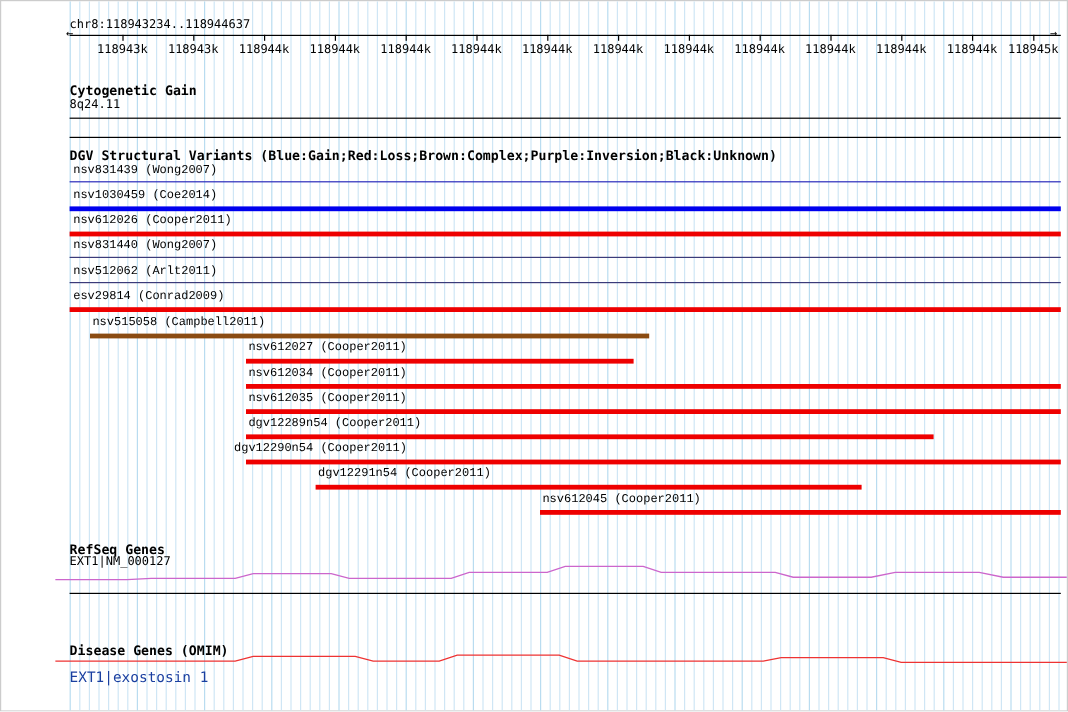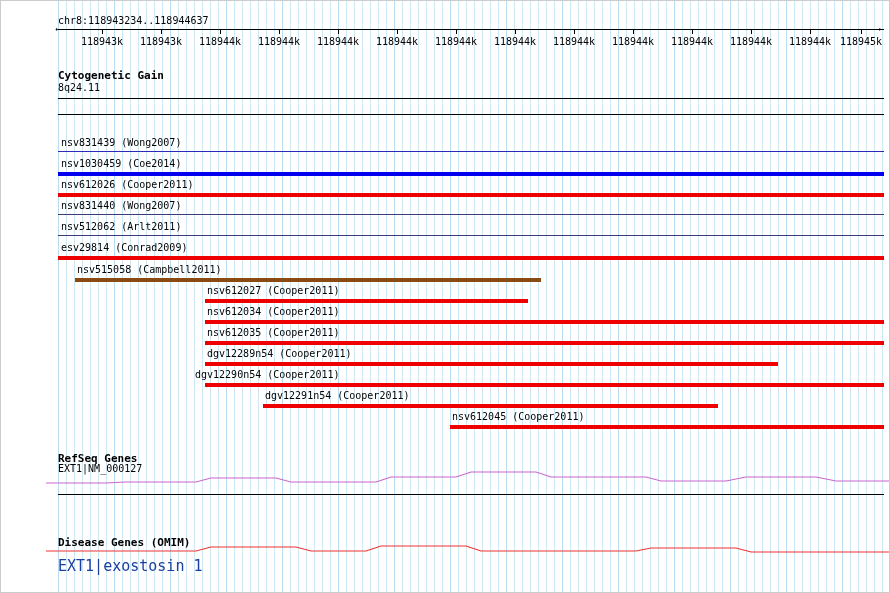--- a/index.html
+++ b/index.html
@@ -102,39 +102,40 @@
     left: 57px;
     width: 826px;
     height: 1px;
     background: #000;
   }
   .track-label {
     position: absolute;
     font-size: 10px;
     color: #000;
     white-space: nowrap;
+    font-family: Liberation Mono, monospace;
   }
   .variant-bar {
     position: absolute;
     height: 4px;
   }
   .thin-rule {
     position: absolute;
     height: 1px;
     background: #3b3b7a;
   }
   .gene-label {
     position: absolute;
     font-size: 10px;
     color: #000;
     white-space: nowrap;
   }
   .omim-label {
     position: absolute;
-    font-size: 15px;
+    font-size: 12px;
     color: #1a3fa0;
     white-space: nowrap;
   }
   svg.gene-svg {
     position: absolute;
     left: 45px;
   }
   .band-label {
     position: absolute;
     left: 57px;
@@ -290,20 +291,21 @@
         <div class="tick-label" style="left: 809px;">118944k</div>
         <div class="tick" style="left: 860px;"></div>
         <div class="tick-label" style="left: 860px;">118945k</div>
       </div>
 
     <div class="section-title" style="top:68px">Cytogenetic Gain</div>
     <div class="band-label" style="top:81px">8q24.11</div>
     <div class="sep-line" style="top:97px"></div>
     <div class="sep-line" style="top:113px"></div>
 
+    <div class="section-title" style="top:122px">DGV Structural Variants (Blue:Gain;Red:Loss;Brown:Complex;Purple:Inversion;Black:Unknown)</div>
     <div id="dgv-track">
         <div class="track-label" style="left: 60px; top: 136px;">nsv831439 (Wong2007)</div>
         <div class="thin-rule" style="background: rgb(43, 43, 187); height: 1px; left: 57px; width: 826px; top: 150px;"></div>
         <div class="track-label" style="left: 60px; top: 157px;">nsv1030459 (Coe2014)</div>
         <div class="variant-bar" style="background: rgb(0, 0, 238); height: 4px; left: 57px; width: 826px; top: 171px;"></div>
         <div class="track-label" style="left: 60px; top: 178px;">nsv612026 (Cooper2011)</div>
         <div class="variant-bar" style="background: rgb(238, 0, 0); height: 4px; left: 57px; width: 826px; top: 192px;"></div>
         <div class="track-label" style="left: 60px; top: 199px;">nsv831440 (Wong2007)</div>
         <div class="thin-rule" style="background: rgb(59, 59, 122); height: 1px; left: 57px; width: 826px; top: 213px;"></div>
         <div class="track-label" style="left: 60px; top: 220px;">nsv512062 (Arlt2011)</div>

